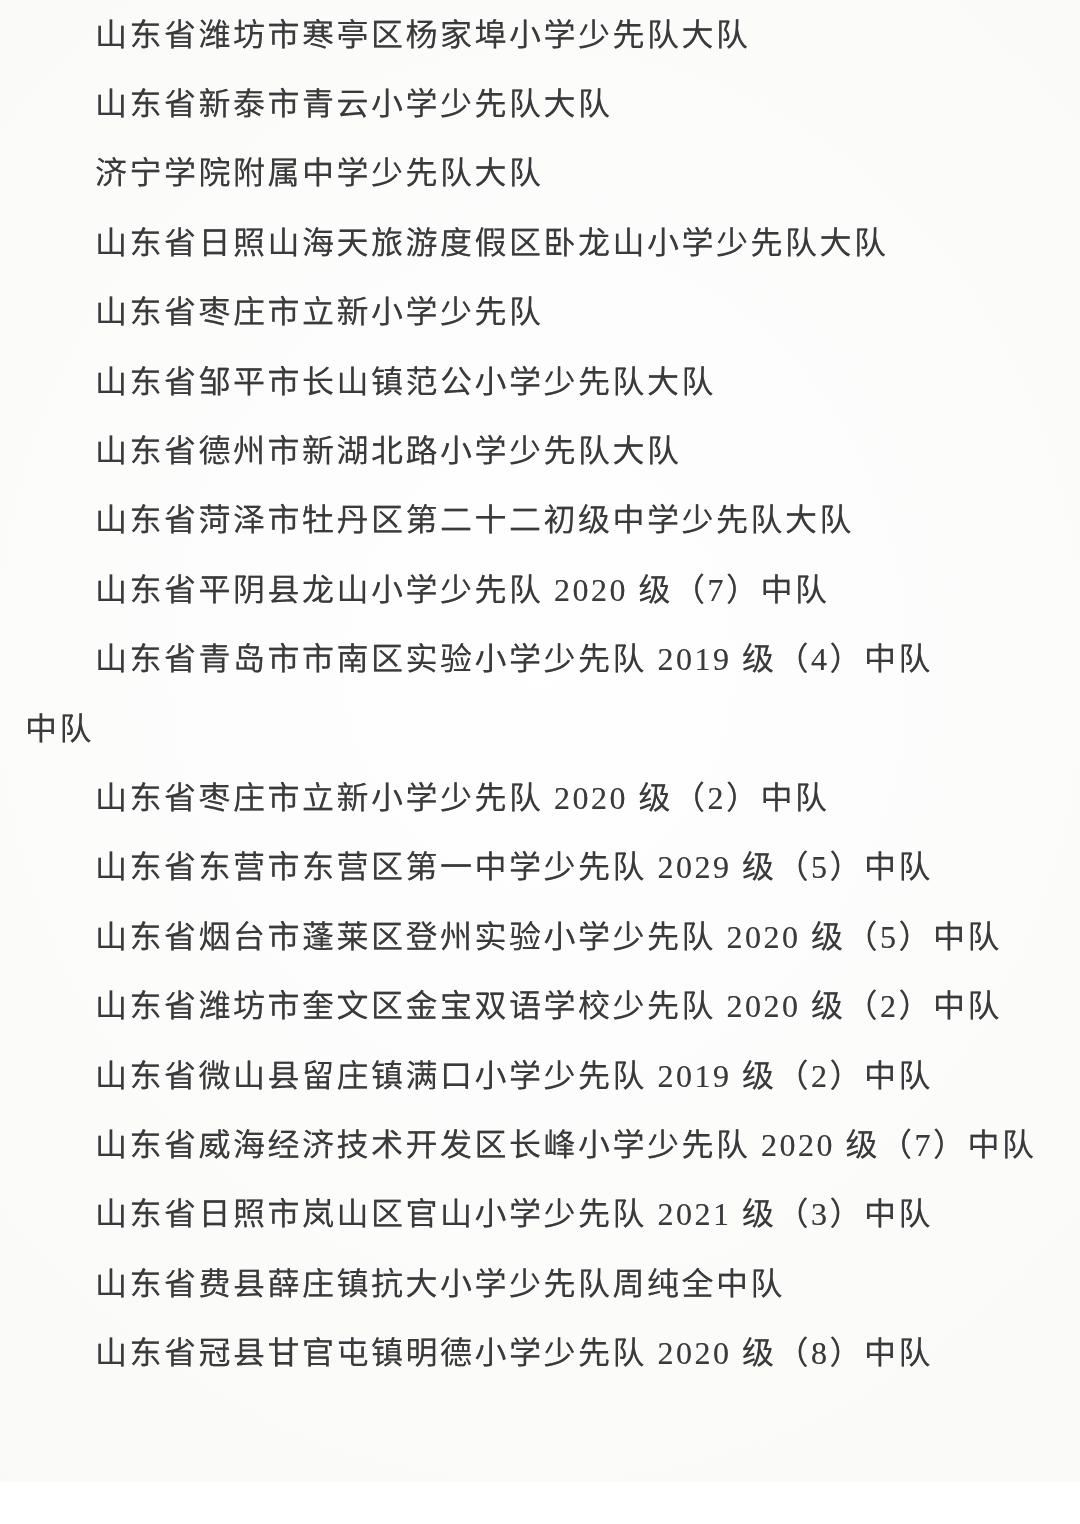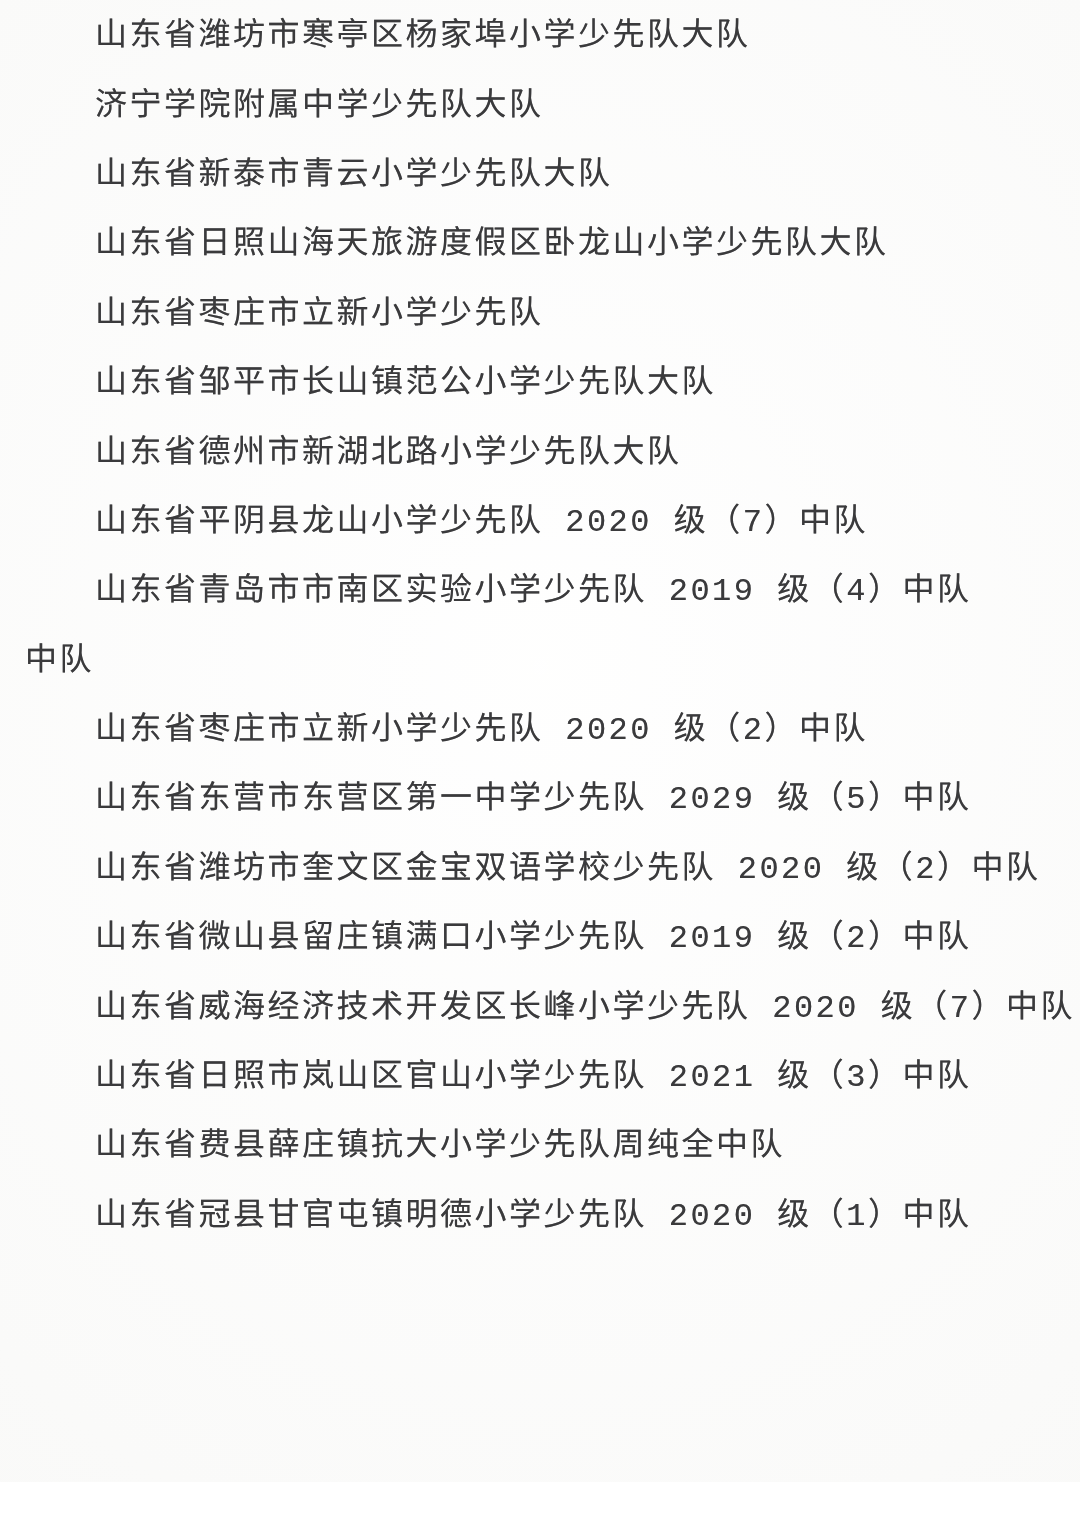--- a/index.html
+++ b/index.html
@@ -14,21 +14,20 @@
   }
   .page {
     position: relative;
     width: 1080px;
     height: 1482px;
     background: #fbfbfa;
     
     background-image:
       radial-gradient(ellipse 120% 100% at 50% 45%, rgba(255,255,255,0.9) 0%, rgba(244,244,242,0.55) 100%);
     box-sizing: border-box;
-    font-family: Liberation Mono, monospace;
   }
   .doc {
     position: absolute;
     top: -3px;
     left: 0;
     width: 1080px;
     padding: 0 20px 0 25px;
     box-sizing: border-box;
   }
   .line {
@@ -46,31 +45,33 @@
     padding-left: 70px;
   }
 </style>
 </head>
 <body>
 
 <div class="page">
   <div class="doc">
 
   <div class="line indent">山东省潍坊市寒亭区杨家埠小学少先队大队</div>
+      <div class="line indent">山东省新泰市青云小学少先队大队</div>
       <div class="line indent">济宁学院附属中学少先队大队</div>
-      <div class="line indent">山东省新泰市青云小学少先队大队</div>
       <div class="line indent">山东省日照山海天旅游度假区卧龙山小学少先队大队</div>
       <div class="line indent">山东省枣庄市立新小学少先队</div>
       <div class="line indent">山东省邹平市长山镇范公小学少先队大队</div>
       <div class="line indent">山东省德州市新湖北路小学少先队大队</div>
+      <div class="line indent">山东省菏泽市牡丹区第二十二初级中学少先队大队</div>
       <div class="line indent">山东省平阴县龙山小学少先队 2020 级（7）中队</div>
       <div class="line indent">山东省青岛市市南区实验小学少先队 2019 级（4）中队</div>
       <div class="line">中队</div>
       <div class="line indent">山东省枣庄市立新小学少先队 2020 级（2）中队</div>
       <div class="line indent">山东省东营市东营区第一中学少先队 2029 级（5）中队</div>
+      <div class="line indent">山东省烟台市蓬莱区登州实验小学少先队 2020 级（5）中队</div>
       <div class="line indent">山东省潍坊市奎文区金宝双语学校少先队 2020 级（2）中队</div>
       <div class="line indent">山东省微山县留庄镇满口小学少先队 2019 级（2）中队</div>
       <div class="line indent">山东省威海经济技术开发区长峰小学少先队 2020 级（7）中队</div>
       <div class="line indent">山东省日照市岚山区官山小学少先队 2021 级（3）中队</div>
       <div class="line indent">山东省费县薛庄镇抗大小学少先队周纯全中队</div>
-      <div class="line indent">山东省冠县甘官屯镇明德小学少先队 2020 级（1）中队</div>
+      <div class="line indent">山东省冠县甘官屯镇明德小学少先队 2020 级（8）中队</div>
     </div>
 </div>
 
 </body></html>

